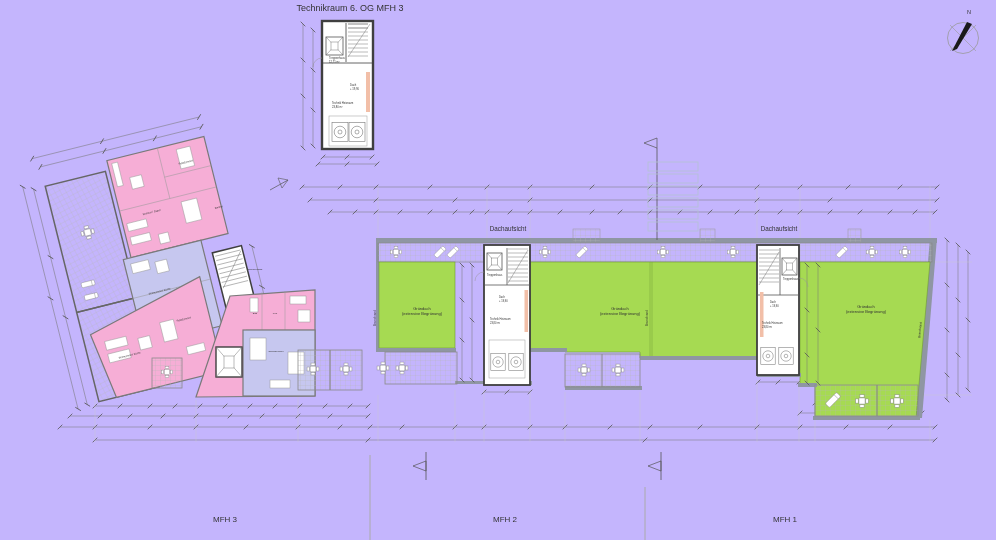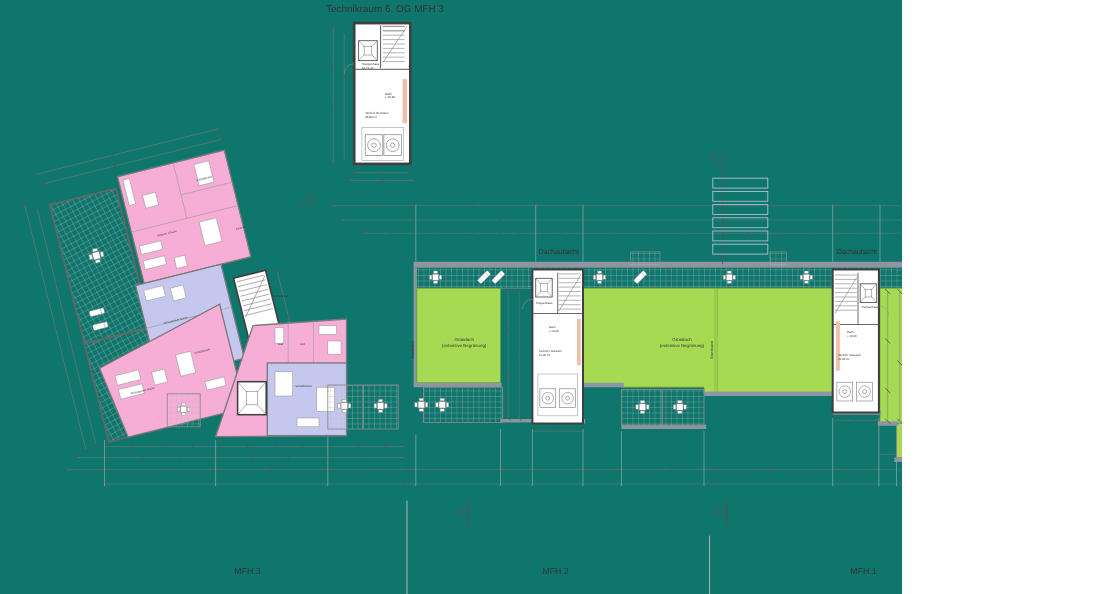--- a/index.html
+++ b/index.html
@@ -1,16 +1,16 @@
 <!DOCTYPE html>
 <html><head>
 <meta charset="utf-8">
 <style>
   html,body{margin:0;padding:0;background:#ffffff;}
-  #stage{position:relative;width:820px;height:540px;background:#0f766e;overflow:hidden;
+  #stage{position:relative;width:996px;height:540px;background:#c4b5fd;overflow:hidden;
          font-family:"Liberation Sans",sans-serif;}
   svg{position:absolute;left:0;top:0;}
   text{fill:#333;}
   .tiny{fill:#555;}
 </style>
 </head>
 <body>
 <div id="stage">
 
 <svg width="1000" height="540" viewBox="0 0 1000 540">

